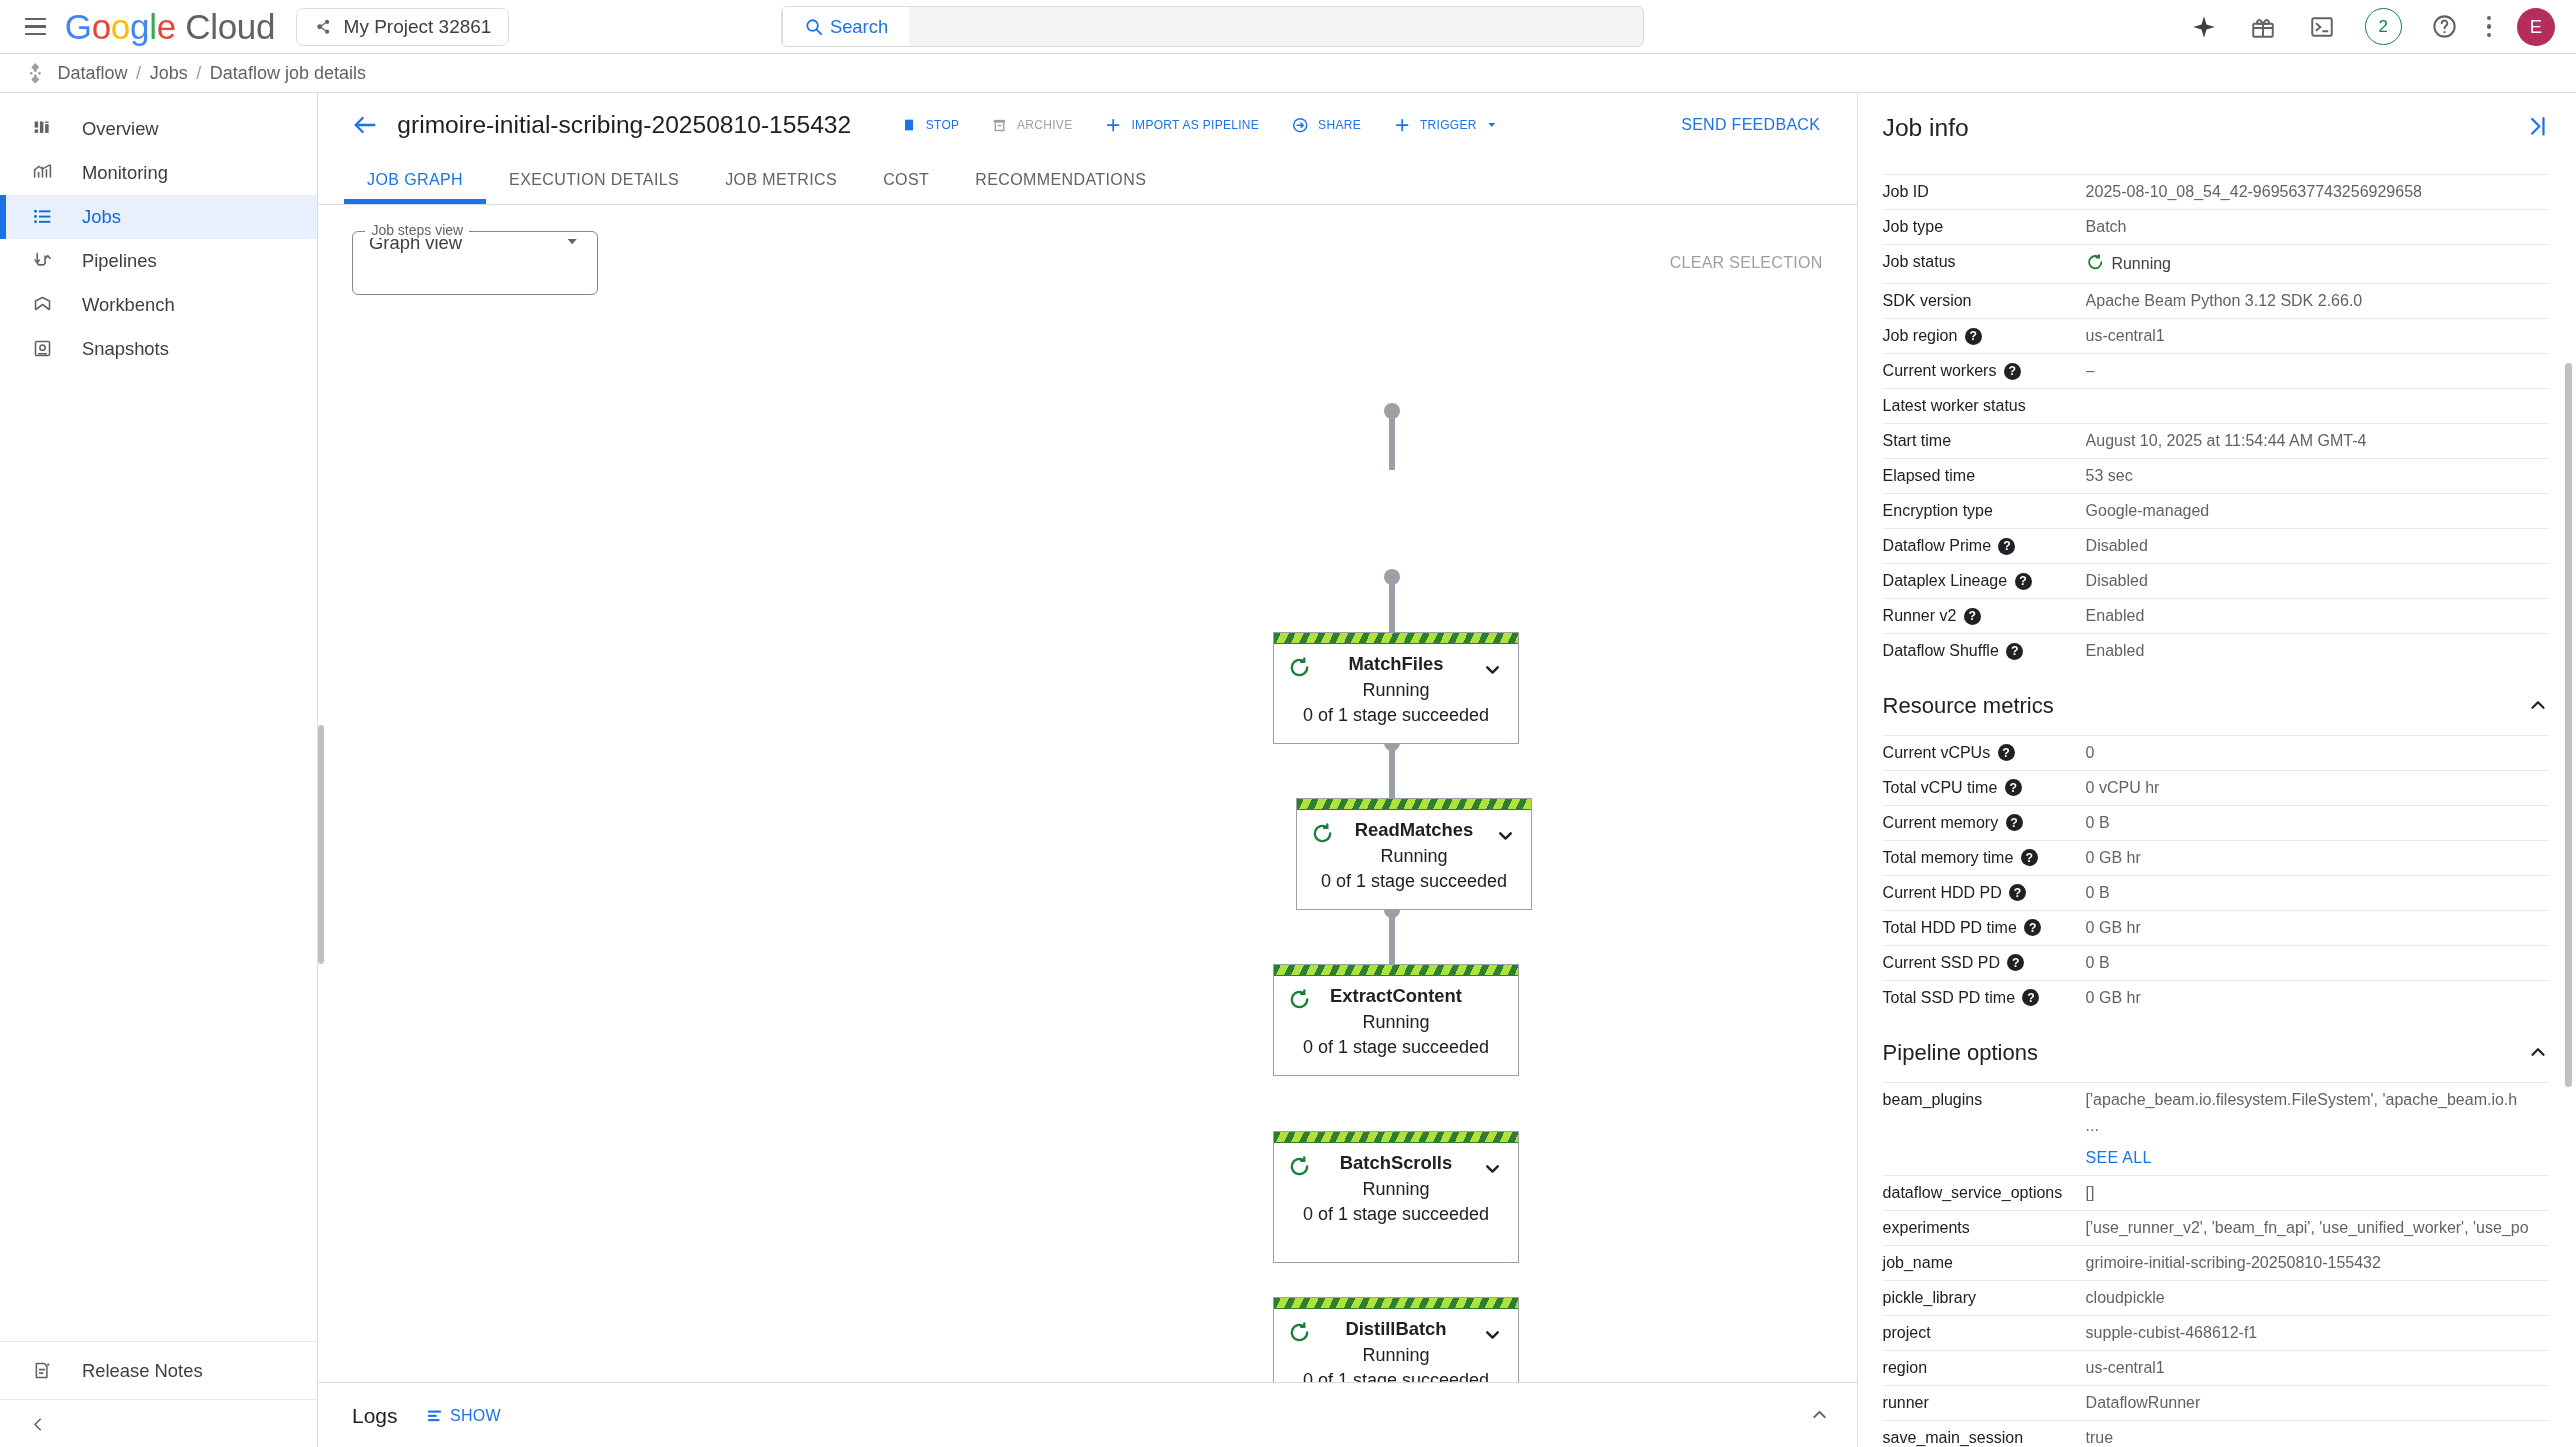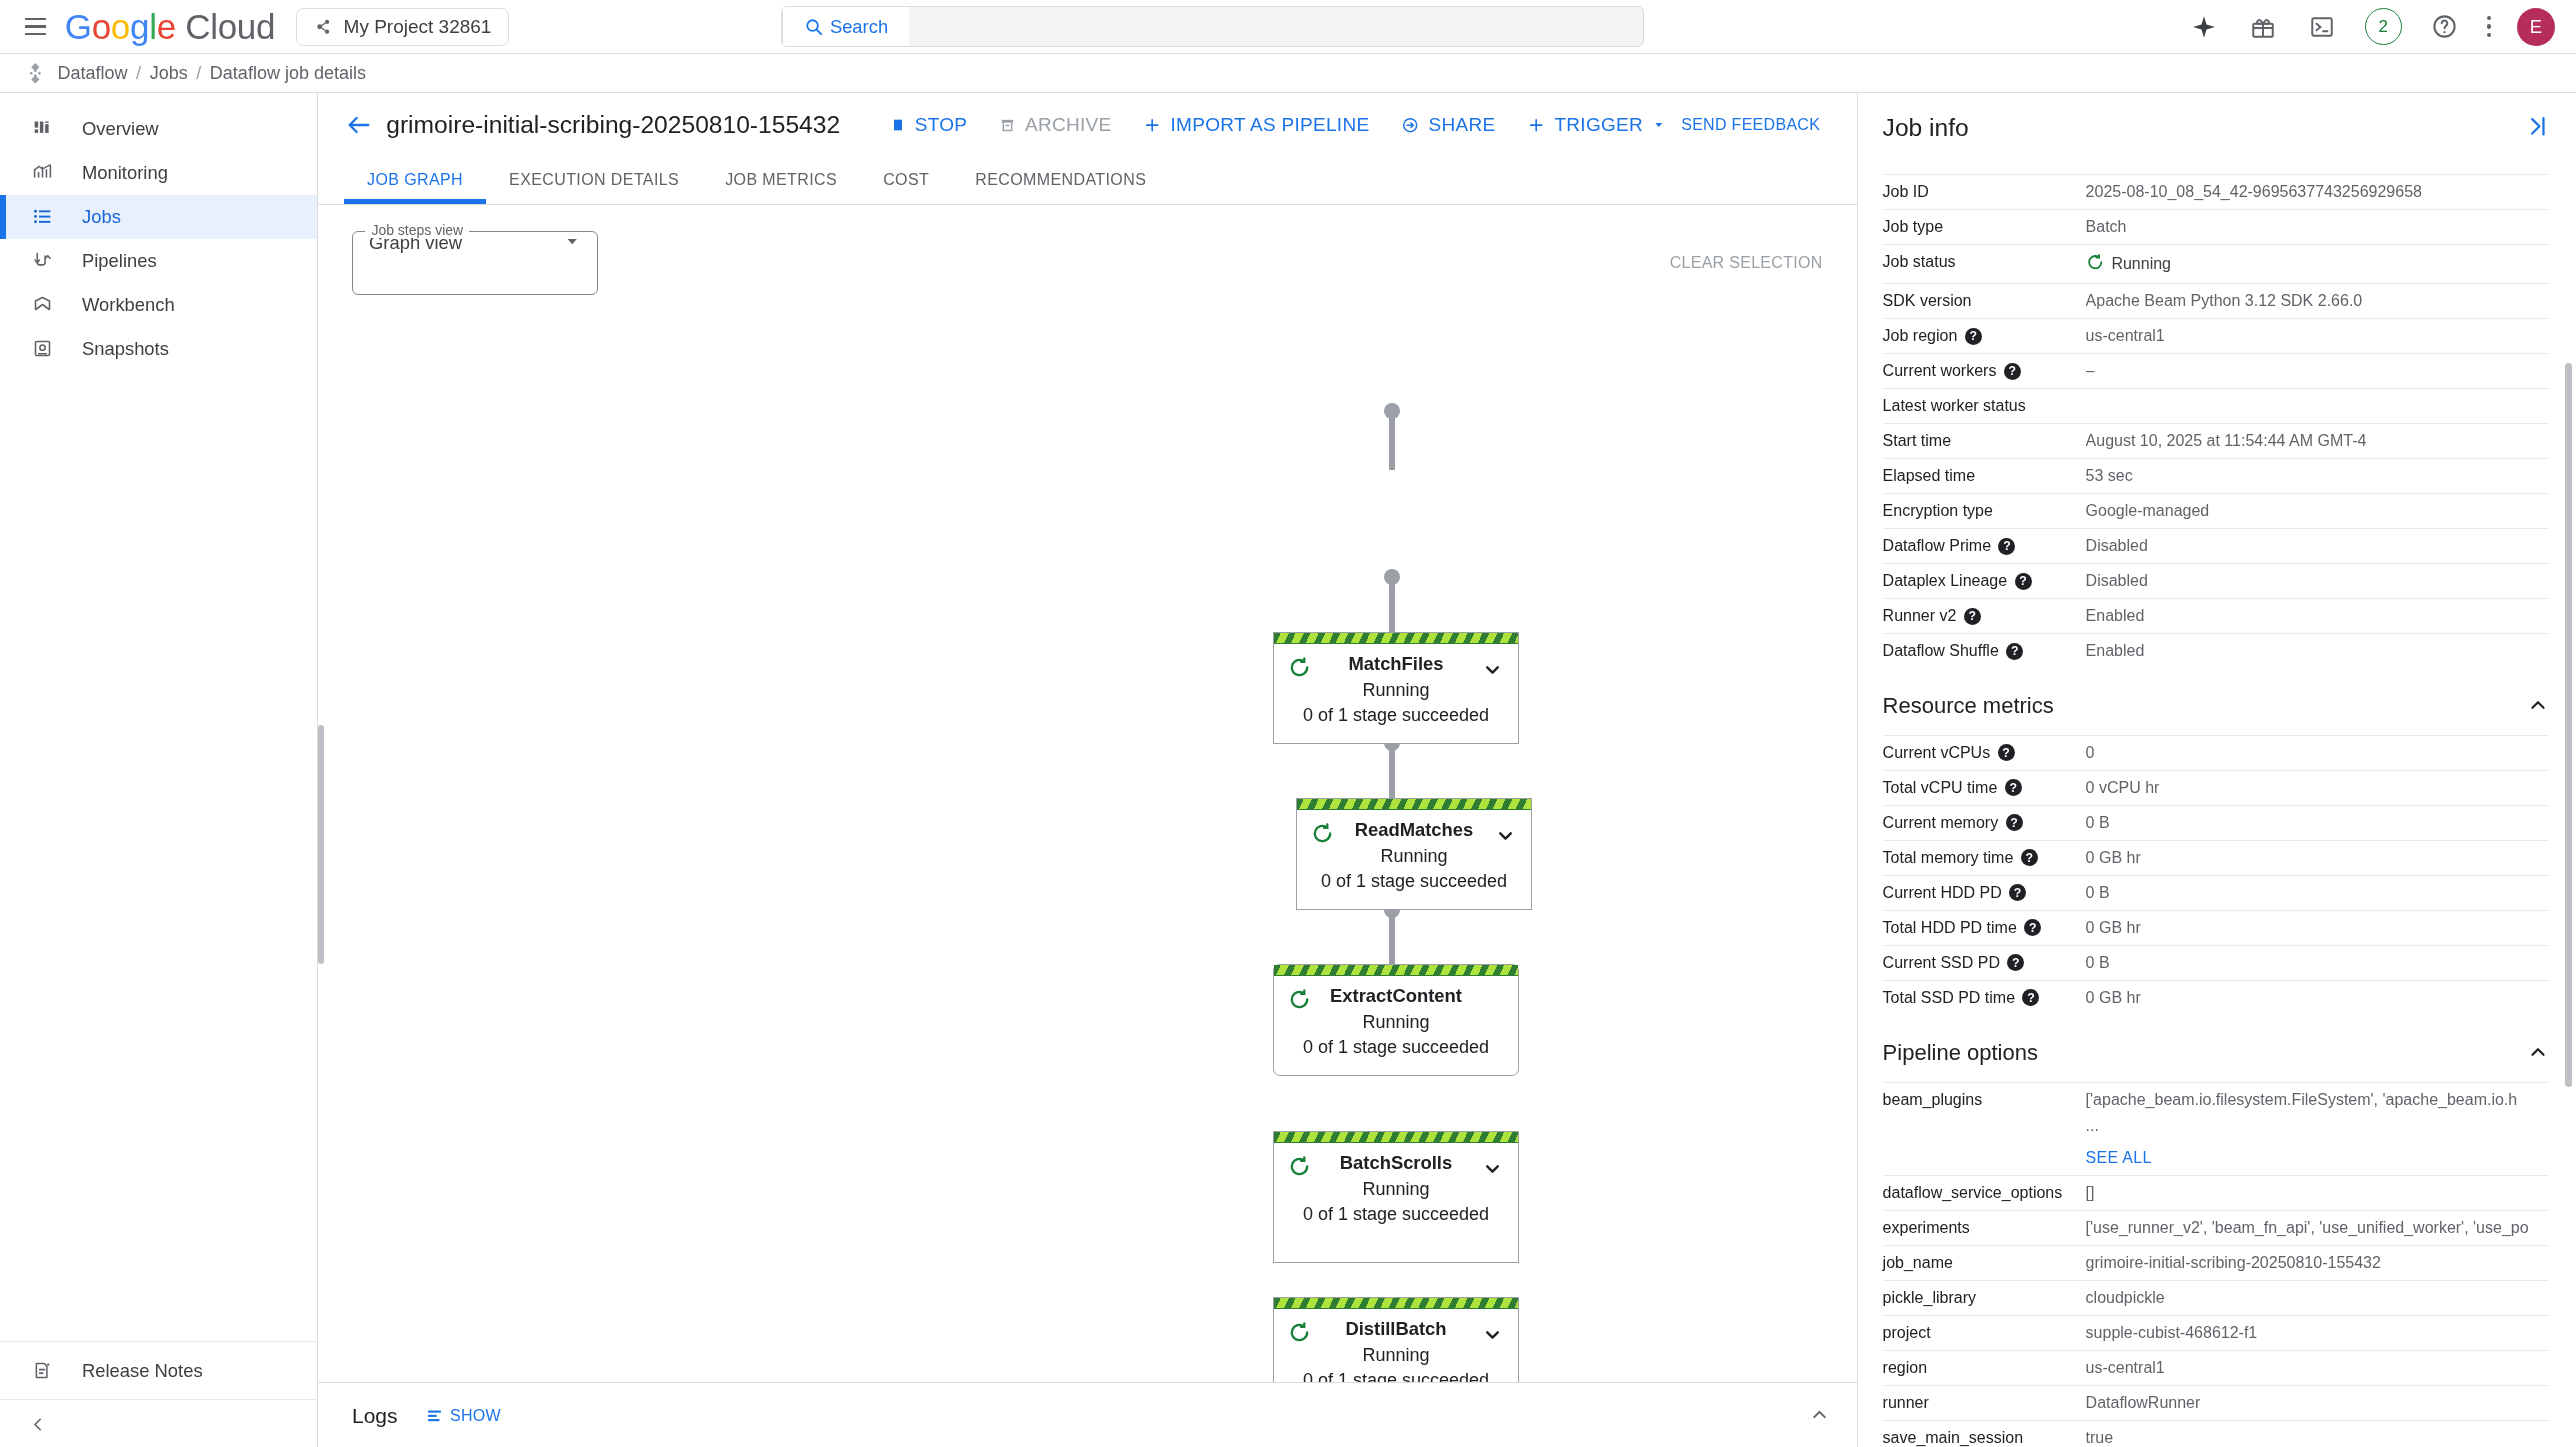--- a/index.html
+++ b/index.html
@@ -84,21 +84,21 @@
 
   
   .main { flex:1; min-width:0; display:flex; flex-direction:column;
     border-right:0.6px solid #dadce0; background:#fff; position:relative; }
   .jobhdr { display:flex; align-items:center; height:64px; min-height:64px;
     padding:0 27px 0 26px; gap:0; }
   .backbtn { width:41px; height:41px; display:flex; align-items:center; justify-content:center;
     color:#1a73e8; cursor:pointer; }
   .jobtitle { font-size:24.6px; color:#202124; margin-left:12.3px; margin-right:34px; white-space:nowrap; }
   .tbtn { display:flex; align-items:center; gap:8.6px; padding:0 16px; height:41px;
-    color:#1a73e8; font-size:19px; letter-spacing:0.3px; cursor:pointer; white-space:nowrap; }
+    color:#1a73e8; font-size:12px; letter-spacing:0.3px; cursor:pointer; white-space:nowrap; }
   .tbtn.disabled { color:#9aa0a6; cursor:default; }
   .feedback { margin-left:auto; color:#1a73e8; font-size:16px; letter-spacing:0.3px;
     cursor:pointer; white-space:nowrap; padding-right:9.8px; }
 
   .tabs { display:flex; align-items:flex-end; height:48px; min-height:48px;
     padding-left:26px; border-bottom:0.6px solid #dadce0; gap:0; }
   .tab { height:48px; display:flex; align-items:center; padding:0 23px; font-size:16px;
     color:#5f6368; letter-spacing:0.4px; cursor:pointer; position:relative; white-space:nowrap; }
   .tab.active { color:#1a73e8; }
   .tab.active::after { content:""; position:absolute; left:0; right:0; bottom:0;
@@ -463,21 +463,21 @@
                 <svg width="21" height="21" viewBox="0 0 24 24">
                     <path d="M6 9.5l6 6 6-6" stroke="#202124" stroke-width="2.8" fill="none" stroke-linecap="round" stroke-linejoin="round"></path>
                   </svg>
               </span>
               <div class="nname">ReadMatches</div>
               <div class="nstat">Running</div>
               <div class="nstage">0 of 1 stage succeeded</div>
             </div>
           </div>
 
-          <div class="node" style="left:955px;top:669px;width:246px;height:112px;border-radius:7px;">
+          <div class="node" style="left:955px;top:669px;width:246px;height:112px;">
             <div class="stripe"></div>
             <div class="ninner">
               <span class="spin">
                 <svg width="23" height="23" viewBox="0 0 24 24" fill="none" stroke="#188038" stroke-width="2.4">
                   <path d="M20 12a8 8 0 11-3.2-6.4" stroke-linecap="round"></path>
                     <path d="M17 2.5V6h-3.5" stroke-linecap="round"></path>
                 </svg>
               </span>
               <div class="nname">ExtractContent</div>
               <div class="nstat">Running</div>

